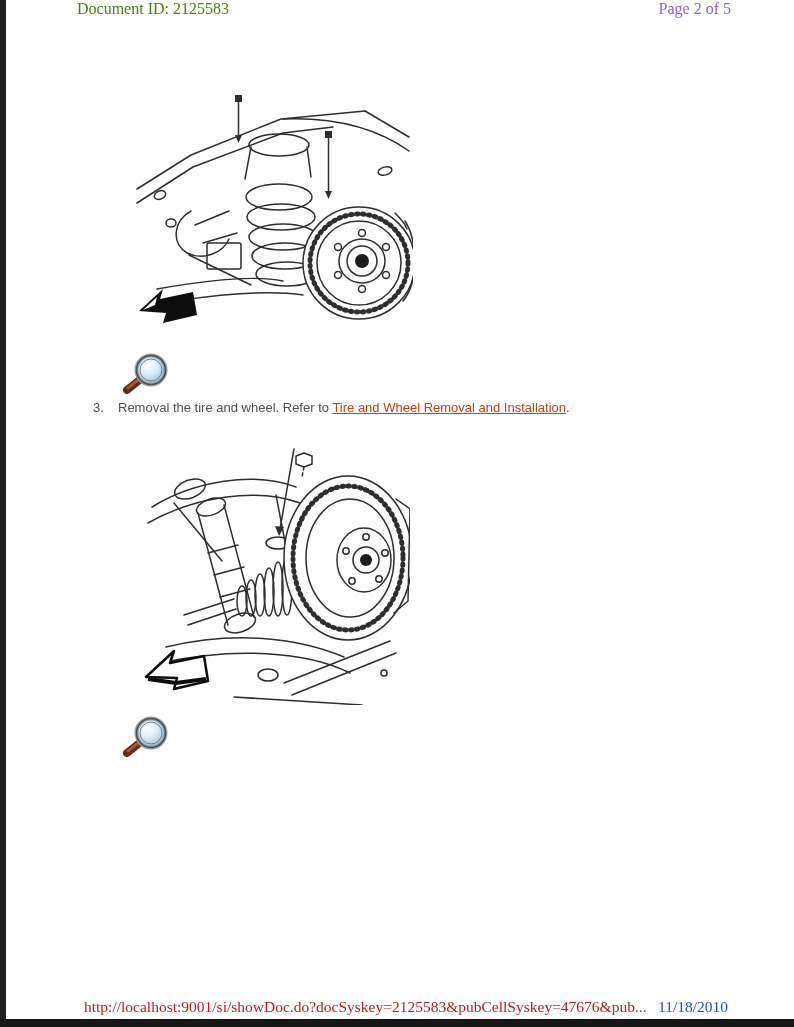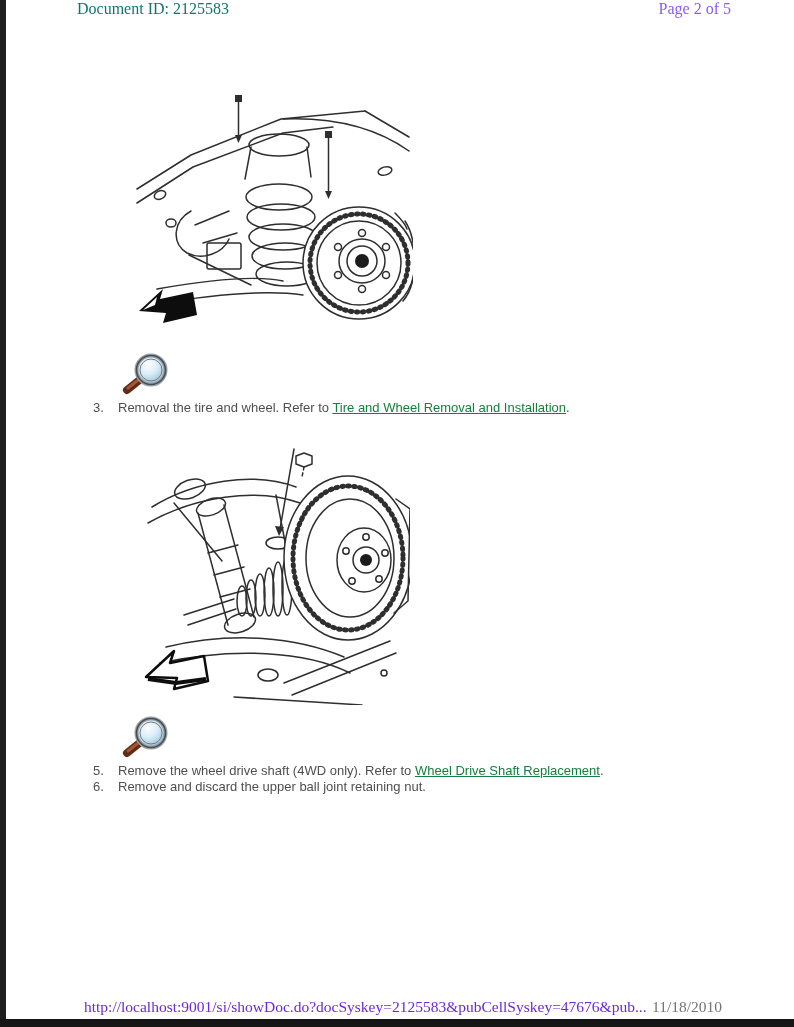--- a/index.html
+++ b/index.html
@@ -1,28 +1,28 @@
 <!DOCTYPE html>
 <html><head>
 <meta charset="utf-8">
 <style>
   html,body{margin:0;padding:0;background:#ffffff;}
   .canvas{position:relative;width:794px;height:1027px;background:#ffffff;overflow:hidden;
           font-family:"Liberation Serif", serif;}
   .edge-left{position:absolute;left:0;top:0;width:6px;height:1027px;background:#1f1f1f;}
   .edge-bottom{position:absolute;left:0;top:1019px;width:794px;height:8px;background:#161616;}
-  .hdr-left{position:absolute;left:77px;top:0px;font-size:16px;color:#0f766e;}
+  .hdr-left{position:absolute;left:77px;top:0px;font-size:16px;color:#4d7c0f;}
   .hdr-right{position:absolute;right:63px;top:0px;font-size:16px;color:#8b5cf6;}
-  .ftr-url{position:absolute;left:84px;top:998px;font-size:15.5px;color:#6d28d9;}
-  .ftr-date{position:absolute;right:72px;top:998px;font-size:15.5px;color:#737373;}
+  .ftr-url{position:absolute;left:84px;top:998px;font-size:15.5px;color:#b91c1c;}
+  .ftr-date{position:absolute;right:66px;top:998px;font-size:15.5px;color:#1d4ed8;}
   .fig{position:absolute;}
   .step{position:absolute;left:93px;width:640px;
         font-family:"Liberation Sans", sans-serif;font-size:13px;line-height:15px;color:#4f4f4f;}
   .step .num{display:inline-block;width:25px;}
-  a.doc-link{color:#15803d;text-decoration:underline;}
+  a.doc-link{color:#c2410c;text-decoration:underline;}
   .mag{position:absolute;width:58px;height:44px;}
   svg{display:block;}
 </style>
 </head>
 <body>
 
 <div class="canvas">
 
   <div class="edge-left"></div>
 
@@ -179,24 +179,18 @@
         </radialGradient>
       </defs>
       <line x1="12" y1="37" x2="27" y2="25" stroke="#5f2d17" stroke-width="8" stroke-linecap="round"></line>
       <line x1="13" y1="35" x2="27" y2="24" stroke="#a2553a" stroke-width="3" stroke-linecap="round"></line>
       <circle cx="36" cy="17" r="14.5" fill="url(#lens2)" stroke="#9aa2a8" stroke-width="4"></circle>
       <circle cx="36" cy="17" r="14.5" fill="none" stroke="#4a4f53" stroke-width="1.6"></circle>
       <circle cx="36" cy="17" r="11" fill="none" stroke="#6f7d88" stroke-width="1"></circle>
     </svg>
   </div>
 
-  <div class="step" style="top:763px;">
-    <span class="num">5.</span><span>Remove the wheel drive shaft (4WD only). Refer to </span><a href="#" class="doc-link">Wheel Drive Shaft Replacement</a><span>.</span>
-  </div>
-  <div class="step" style="top:779px;">
-    <span class="num">6.</span><span>Remove and discard the upper ball joint retaining nut.</span>
-  </div>
 
   <div class="ftr-url">http://localhost:9001/si/showDoc.do?docSyskey=2125583&amp;pubCellSyskey=47676&amp;pub...</div>
   <div class="ftr-date">11/18/2010</div>
   <div class="edge-bottom"></div>
 
 </div>
 
 </body></html>

